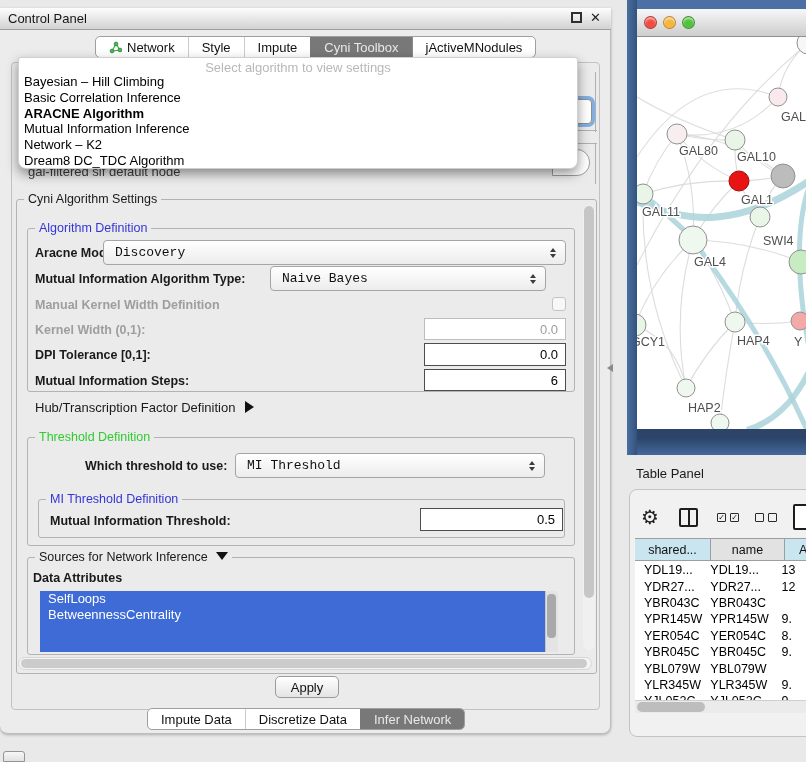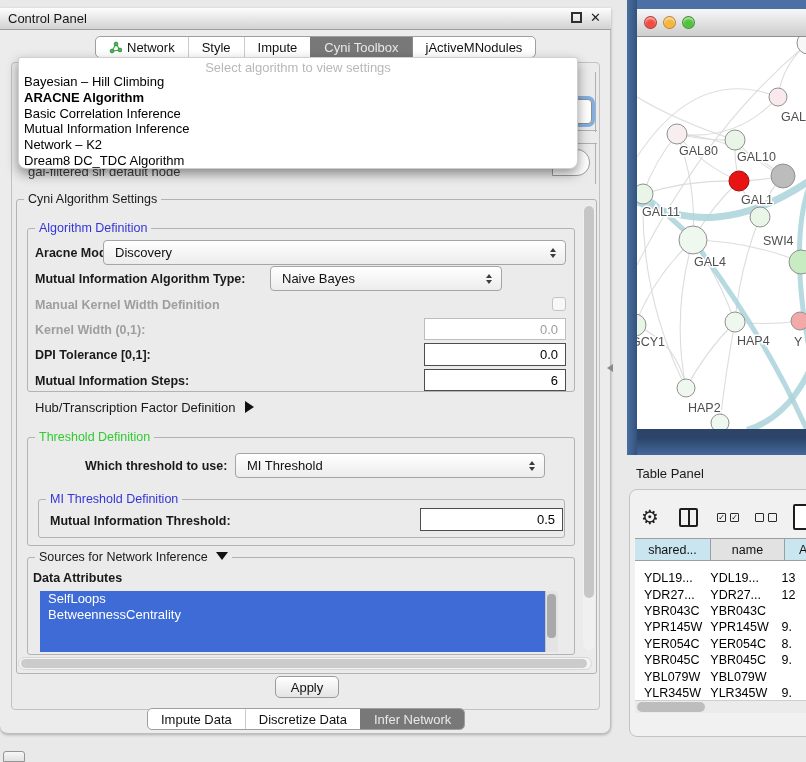--- a/index.html
+++ b/index.html
@@ -59,21 +59,21 @@
         font-size:12.5px; color:#1a1a1a; white-space:nowrap;text-align:right; }
   .gt.blue { color:#3535d6; }
   .gt.green { color:#2fcc2f; }
 
   .lbl { position:absolute; font-size:12.5px; font-weight:bold; color:#1a1a1a; white-space:nowrap; }
   .lbl.dis { color:#9e9e9e; }
   .plain { font-weight:normal; }
 
   .combo { position:absolute; background:linear-gradient(#ffffff,#ececec);
         border:1px solid #a5a5a5; border-radius:4px; font-size:13px; color:#111;
-        display:flex; align-items:center; padding:0 28px 0 11px; }
+        display:flex; align-items:center; padding:0 28px 0 11px;font-family:Liberation Mono, monospace; }
   .arrows { position:absolute; right:9px; top:50%; transform:translateY(-50%);
         display:flex; flex-direction:column; gap:2px; }
   .arrows i { display:block; width:0; height:0; border-left:3.5px solid transparent;
         border-right:3.5px solid transparent; }
   .arrows i.up { border-bottom:4px solid #3c3c3c; }
   .arrows i.dn { border-top:4px solid #3c3c3c; }
 
   .field { position:absolute; background:#ffffff; border:1px solid #4d4d4d; font-size:13px;
         color:#000; display:flex; align-items:center; justify-content:flex-end; padding:0 7px; }
   .field.dis { border-color:#bdbdbd; color:#9e9e9e; }
@@ -132,21 +132,21 @@
   #chk-on { left:717px; top:513px; } #chk-off { left:755px; top:513px; }
   .fnico { left:793px; top:504px; width:22px; height:26px; border:2px solid #1d1d1d; border-radius:2px; background:#fff; }
 
   .tbl { left:635px; top:538px; width:171px; height:162px; background:#ffffff; overflow:hidden; }
   .tbl-head { position:absolute; left:635px; top:538px; height:23px; display:flex;
         border-top:1px solid #9e9e9e; border-bottom:1px solid #9e9e9e; font-size:12.5px; }
   .th { display:flex; align-items:center; justify-content:center; border-right:1px solid #9e9e9e;
         color:#111; }
   .th.blue { background:#c9e5ef; } .th.gray { background:#e2e2e2; }
   .th.c1 { width:76px; } .th.c2 { width:74px; } .th.c3 { width:60px; justify-content:flex-start; padding-left:14px; }
-  .tbl-body { position:absolute; left:635px; top:562px; width:171px; height:169px; overflow:hidden;margin-top:8px; }
+  .tbl-body { position:absolute; left:635px; top:562px; width:171px; height:169px; overflow:hidden; }
   .tr { display:flex; height:16.4px; align-items:center; font-size:12.5px; color:#000; }
   .td { white-space:nowrap; overflow:hidden; }
   .td.c1 { width:76px; padding-left:9px; } .td.c2 { width:74px; padding-left:3px; } .td.c3 { width:30px; padding-left:4px; }
   .tp-sb-track { left:635px; top:700px; width:171px; height:13px; background:#ebebeb; border-top:1px solid #cfcfcf; }
   .tp-sb-thumb { left:637px; top:702px; width:68px; height:10px; background:#bdbdbd; border-radius:5px; }
 
   .splitter-arrow { left:607px; top:364px; width:0; height:0; border-top:4px solid transparent;
         border-bottom:4px solid transparent; border-right:6px solid #8a8a8a; }
   .mini-square { left:3px; top:751px; width:22px; height:11px; background:linear-gradient(#f7f7f7,#e2e2e2);
         border:1px solid #949494; border-radius:3px 3px 0 0; }
@@ -199,22 +199,22 @@
   <div class="abs frag-combo-focus"></div>
   <div class="abs frag-vline" style="left:595px;top:144px;height:40px;"></div>
   <div class="abs frag-hline" style="left:578px;top:143px;width:19px;"></div>
   <div class="abs frag-combo2"></div>
   <div class="abs bg-combo-text">gal-filtered sif default node</div>
 
   <div class="abs popup">
     <div class="popup-placeholder">Select algorithm to view settings</div>
     <div class="popup-items" id="popup-items">
         <div class="popup-item">Bayesian – Hill Climbing</div>
+        <div class="popup-item">Basic Correlation Inference</div>
         <div class="popup-item bold">ARACNE Algorithm</div>
-        <div class="popup-item">Basic Correlation Inference</div>
         <div class="popup-item">Mutual Information Inference</div>
         <div class="popup-item">Network – K2</div>
         <div class="popup-item">Dream8 DC_TDC Algorithm</div>
       </div>
   </div>
 
   <div class="grp" style="left:16px;top:199px;width:581px;height:475px;">
     <span class="gt">Cyni Algorithm Settings</span>
   </div>
   <div class="abs sb-v-track"></div>
@@ -227,21 +227,21 @@
   <div class="lbl" style="left:35px;top:246px;">Aracne Mode:</div>
   <div class="combo" style="left:103px;top:240px;width:463px;height:25px;">
     <span>Discovery</span>
     <span class="arrows">
         <i class="up"></i>
         <i class="dn"></i>
       </span>
   </div>
 
   <div class="lbl" style="left:35px;top:272px;">Mutual Information Algorithm Type:</div>
-  <div class="combo" style="left:270px;top:266px;width:232px;height:25px;">
+  <div class="combo" style="left:270px;top:266px;width:276px;height:25px;">
     <span>Naive Bayes</span>
     <span class="arrows">
         <i class="up"></i>
         <i class="dn"></i>
       </span>
   </div>
 
   <div class="lbl dis" style="left:35px;top:298px;">Manual Kernel Width Definition</div>
   <div class="chk" style="left:552px;top:297px;"></div>
 

